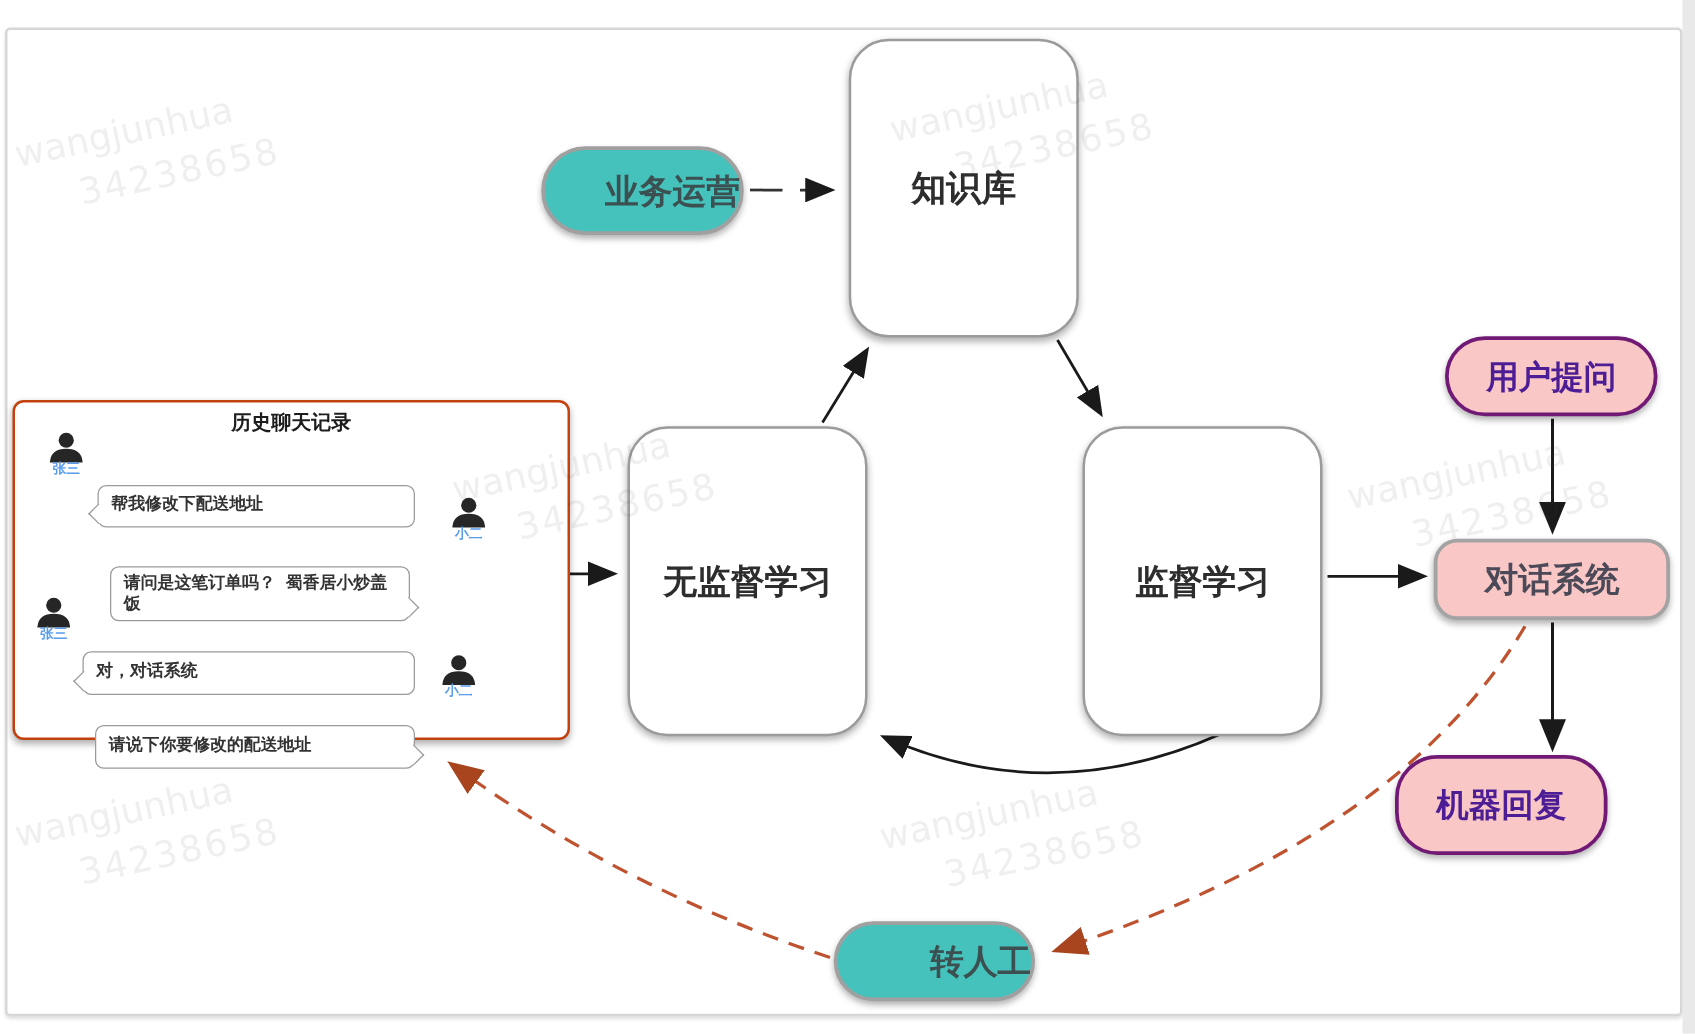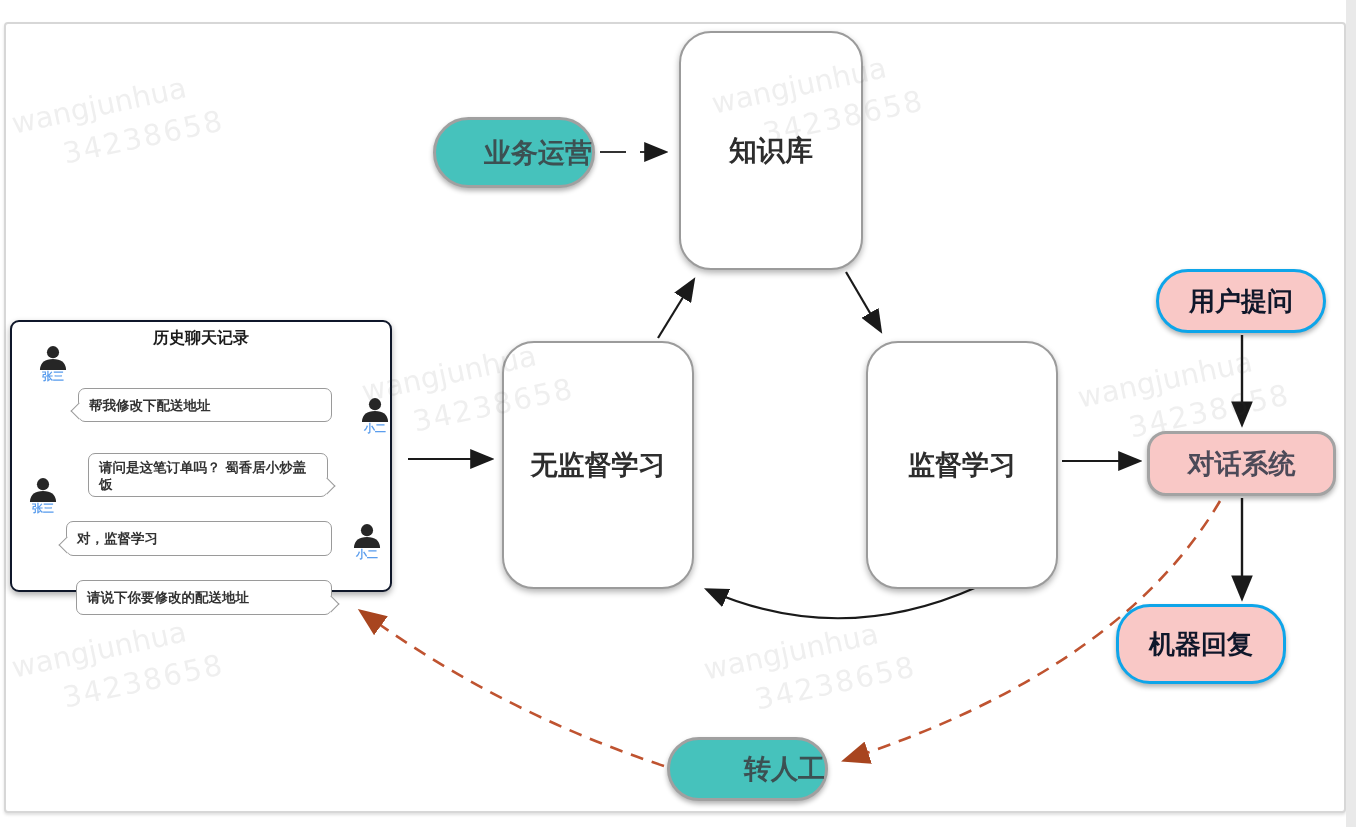--- a/index.html
+++ b/index.html
@@ -10,28 +10,28 @@
           border:2px solid #d7d7d7;border-radius:4px;box-shadow:0 2px 3px rgba(0,0,0,.12);}
   .arrows{position:absolute;left:0;top:0;width:1356px;height:827px;pointer-events:none;}
 
   
   .node{position:absolute;display:flex;align-items:center;justify-content:center;
         box-sizing:border-box;text-align:center;}
   .box-white{background:#ffffff;border:2px solid #9b9b9b;border-radius:32px;
              box-shadow:0 3px 6px rgba(0,0,0,.30);color:#2d2d2d;font-size:27px;font-weight:700;}
   .pill-teal{background:#46c2bc;border:3px solid #a0a0a0;border-radius:40px;
              box-shadow:0 3px 5px rgba(0,0,0,.30);color:#3c5052;font-size:27px;font-weight:700;justify-content:flex-end;}
-  .pill-pink{background:#f9c8c6;border:3px solid #0ea5e9;border-radius:34px;
-             box-shadow:0 3px 5px rgba(0,0,0,.30);color:#0f172a;font-size:26px;font-weight:700;}
+  .pill-pink{background:#f9c8c6;border:3px solid #701a75;border-radius:34px;
+             box-shadow:0 3px 5px rgba(0,0,0,.30);color:#4c1d95;font-size:26px;font-weight:700;}
   .box-pink{background:#f9c8c6;border:3px solid #a3a3a3;border-radius:19px;
             box-shadow:0 3px 5px rgba(0,0,0,.30);color:#4c4a58;font-size:27px;font-weight:700;}
 
   
-  .chatbox{position:absolute;left:10px;top:320px;width:382px;height:272px;background:#fff;
-           border:2px solid #0f172a;border-radius:9px;box-shadow:0 3px 6px rgba(0,0,0,.32);box-sizing:border-box;}
+  .chatbox{position:absolute;left:10px;top:320px;width:446px;height:272px;background:#fff;
+           border:2px solid #c2410c;border-radius:9px;box-shadow:0 3px 6px rgba(0,0,0,.32);box-sizing:border-box;font-family:Liberation Mono, monospace;}
   .chat-title{position:absolute;left:0;top:6px;width:100%;text-align:center;
               font-size:16px;font-weight:700;color:#1c1c1c;}
   .avatar{position:absolute;width:46px;text-align:center;}
   .avatar svg{width:32px;height:27px;display:block;margin:0 auto;}
   .uname{display:block;font-size:11px;font-weight:700;color:#5a9ded;margin-top:0px;line-height:11px;}
   .bubble{position:absolute;background:#fff;border:1.5px solid #9a9a9a;border-radius:7px;
           box-sizing:border-box;padding:5px 10px;font-size:13.5px;font-weight:600;color:#333;
           line-height:17px;text-align:left;margin-top:36px;}
   .bubble .tail{position:absolute;width:11px;height:11px;background:#fff;transform:rotate(45deg);}
   .bubble.tl .tail{left:-6px;bottom:4px;border-left:1.5px solid #9a9a9a;border-bottom:1.5px solid #9a9a9a;}
@@ -129,21 +129,21 @@
     </div>
 
     <div class="avatar" style="left:8px;top:154px;">
       <svg viewBox="0 0 32 28">
         <circle cx="16" cy="8.5" r="6.3" fill="#262626"></circle>
         <path d="M2.5 26 Q3.5 15.5 16 15.5 Q28.5 15.5 29.5 26 L29.5 27 L2.5 27 Z" fill="#262626"></path>
       </svg>
       <span class="uname">张三</span>
     </div>
     <div class="bubble tl" style="left:54px;top:163px;width:266px;height:35px;line-height:23px;">
-      <span>对，监督学习</span>
+      <span>对，对话系统</span>
       <span class="tail"></span>
     </div>
 
     <div class="bubble tr" style="left:64px;top:222px;width:256px;height:35px;line-height:23px;">
       <span>请说下你要修改的配送地址</span>
       <span class="tail"></span>
     </div>
     <div class="avatar" style="left:332px;top:200px;">
       <svg viewBox="0 0 32 28">
         <circle cx="16" cy="8.5" r="6.3" fill="#262626"></circle>

